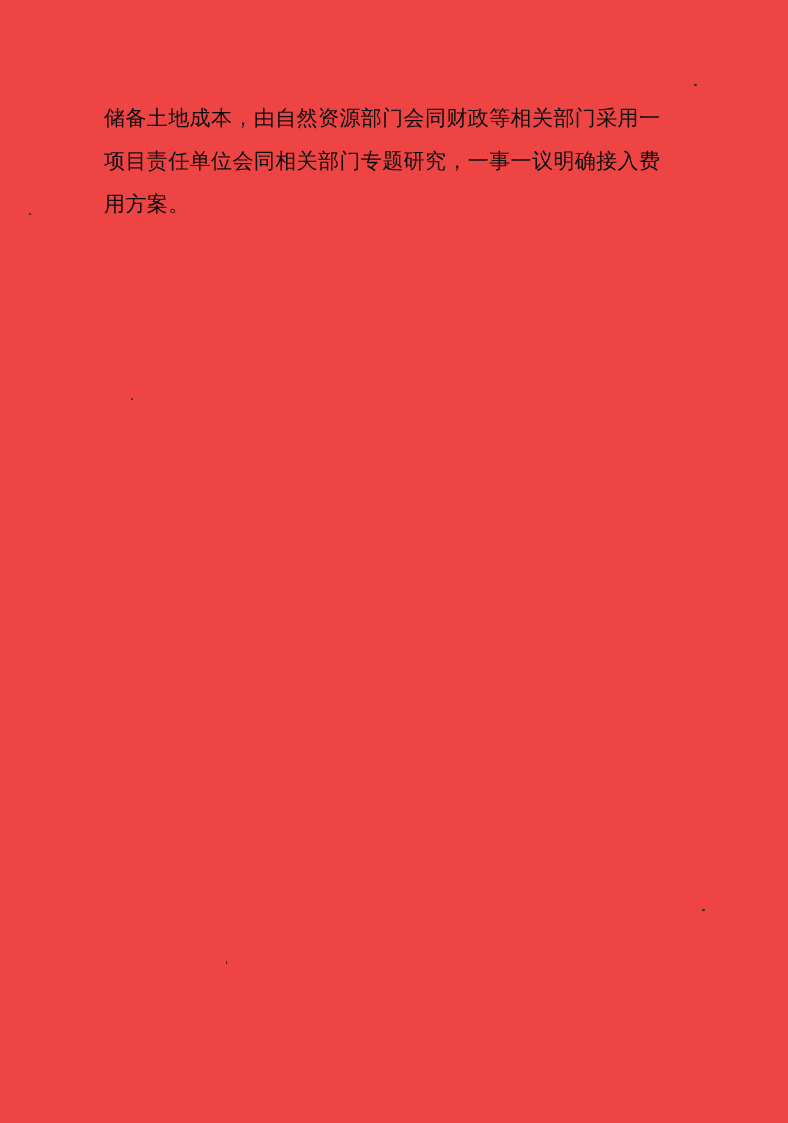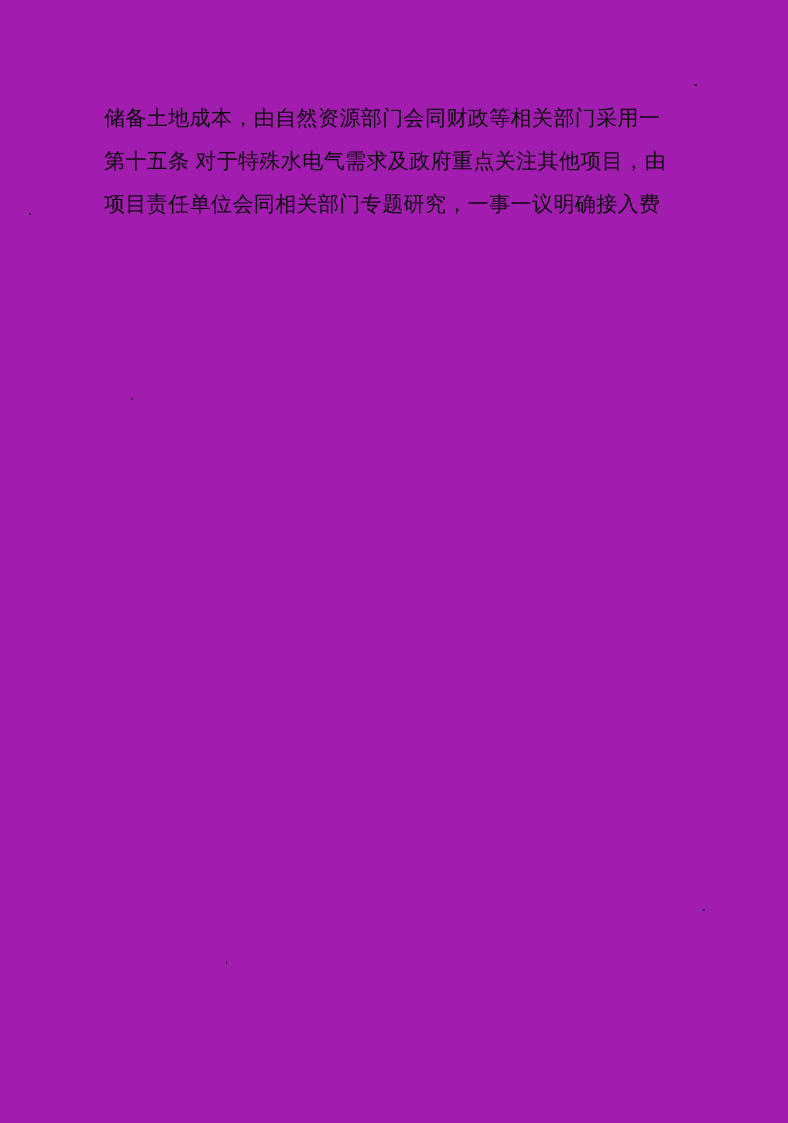--- a/index.html
+++ b/index.html
@@ -4,21 +4,21 @@
 <style>
   html, body {
     margin: 0;
     padding: 0;
     background: #ffffff;
   }
   .page {
     position: relative;
     width: 788px;
     height: 1123px;
-    background: #a21caf;
+    background: #ef4444;
     overflow: hidden;
     font-family: "Liberation Serif", "DejaVu Serif", serif;
   }
   .textblock {
     position: absolute;
     left: 104px;
     top: 97px;
     width: 570px;
   }
   .line {
@@ -34,22 +34,22 @@
     background: #2a2a2a;
     border-radius: 1px;
   }
 </style>
 </head>
 <body>
 
 <div class="page">
   <div class="textblock">
     <div class="line">储备土地成本，由自然资源部门会同财政等相关部门采用一</div>
-    <div class="line">第十五条 对于特殊水电气需求及政府重点关注其他项目，由</div>
     <div class="line">项目责任单位会同相关部门专题研究，一事一议明确接入费</div>
+    <div class="line">用方案。</div>
   </div>
   <div id="specks">
       <div class="speck" style="left: 694px; top: 84px; width: 3px; height: 2px;"></div>
       <div class="speck" style="left: 29px; top: 213px; width: 2px; height: 2px;"></div>
       <div class="speck" style="left: 131px; top: 398px; width: 2px; height: 2px;"></div>
       <div class="speck" style="left: 702px; top: 909px; width: 3px; height: 2px;"></div>
       <div class="speck" style="left: 226px; top: 961px; width: 1px; height: 3px;"></div>
     </div>
 </div>
 

